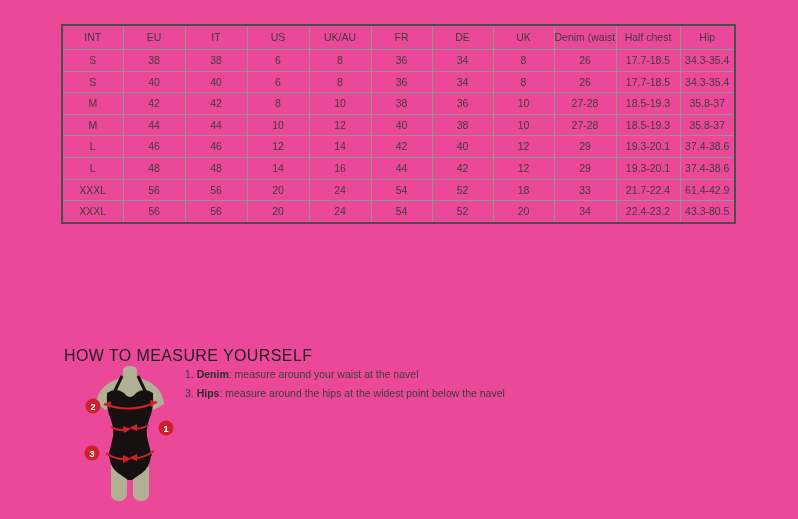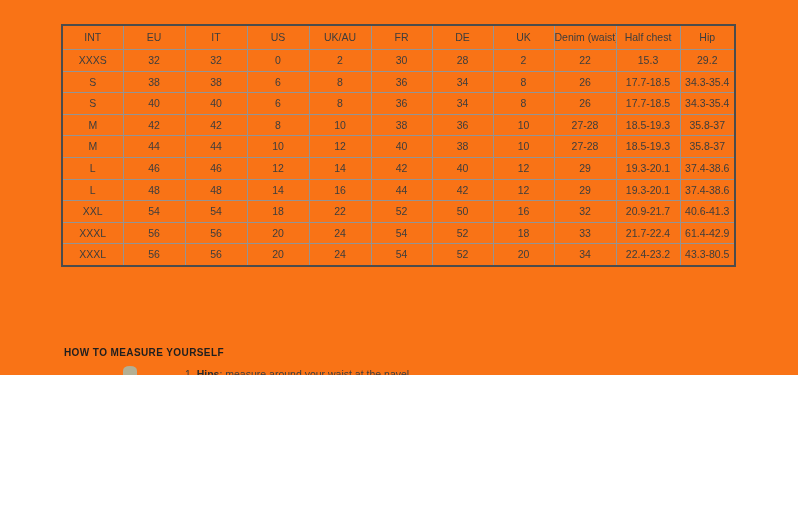--- a/index.html
+++ b/index.html
@@ -4,22 +4,22 @@
 <style>
   html, body {
     margin: 0;
     padding: 0;
     background: #ffffff;
     font-family: "Liberation Sans", sans-serif;
   }
   .page {
     position: relative;
     width: 798px;
-    height: 375px;
-    background: #f97316;
+    height: 519px;
+    background: #ec4899;
     overflow: hidden;
   }
 
   
   .size-table {
     position: absolute;
     left: 61px;
     top: 24px;
     width: 673px;
     border-collapse: collapse;
@@ -39,22 +39,22 @@
     white-space: nowrap;
     overflow: hidden;
   }
   .size-table thead th { height: 23px; line-height: 23px; }
 
   
   .measure-title {
     position: absolute;
     left: 64px;
     top: 347px;
-    font-size: 10px;
-    font-weight: bold;
+    font-size: 16px;
+    font-weight: normal;
     letter-spacing: 0.4px;
     color: #1f1f1f;
     text-align: center;
   }
   .figure-wrap {
     position: absolute;
     left: 78px;
     top: 363px;
     width: 104px;
     height: 142px;
@@ -102,33 +102,20 @@
           <th>FR</th>
           <th>DE</th>
           <th>UK</th>
           <th>Denim (waist)</th>
           <th>Half chest</th>
           <th>Hip</th>
         </tr>
     </thead>
     <tbody id="table-body">
         <tr>
-          <td>XXXS</td>
-          <td>32</td>
-          <td>32</td>
-          <td>0</td>
-          <td>2</td>
-          <td>30</td>
-          <td>28</td>
-          <td>2</td>
-          <td>22</td>
-          <td>15.3</td>
-          <td>29.2</td>
-        </tr>
-        <tr>
           <td>S</td>
           <td>38</td>
           <td>38</td>
           <td>6</td>
           <td>8</td>
           <td>36</td>
           <td>34</td>
           <td>8</td>
           <td>26</td>
           <td>17.7-18.5</td>
@@ -191,33 +178,20 @@
           <td>48</td>
           <td>48</td>
           <td>14</td>
           <td>16</td>
           <td>44</td>
           <td>42</td>
           <td>12</td>
           <td>29</td>
           <td>19.3-20.1</td>
           <td>37.4-38.6</td>
-        </tr>
-        <tr>
-          <td>XXL</td>
-          <td>54</td>
-          <td>54</td>
-          <td>18</td>
-          <td>22</td>
-          <td>52</td>
-          <td>50</td>
-          <td>16</td>
-          <td>32</td>
-          <td>20.9-21.7</td>
-          <td>40.6-41.3</td>
         </tr>
         <tr>
           <td>XXXL</td>
           <td>56</td>
           <td>56</td>
           <td>20</td>
           <td>24</td>
           <td>54</td>
           <td>52</td>
           <td>18</td>
@@ -283,16 +257,17 @@
         <text x="88" y="68.5" text-anchor="middle" font-size="9" font-weight="bold" fill="#ffffff" font-family="Liberation Sans, sans-serif">1</text>
       </g>
       <g>
         <circle cx="14" cy="90" r="7.5" fill="#cf2030"></circle>
         <text x="14" y="93.5" text-anchor="middle" font-size="9" font-weight="bold" fill="#ffffff" font-family="Liberation Sans, sans-serif">3</text>
       </g>
     </svg>
   </div>
 
   <div class="instructions" id="instructions">
-      <div class="instruction"><span>1. </span><span class="term">Hips</span><span>: measure around your waist at the navel</span></div>
+      <div class="instruction"><span>1. </span><span class="term">Denim</span><span>: measure around your waist at the navel</span></div>
+      <div class="instruction"><span>3. </span><span class="term">Hips</span><span>: measure around the hips at the widest point below the navel</span></div>
     </div>
 
 </div>
 
 </body></html>

